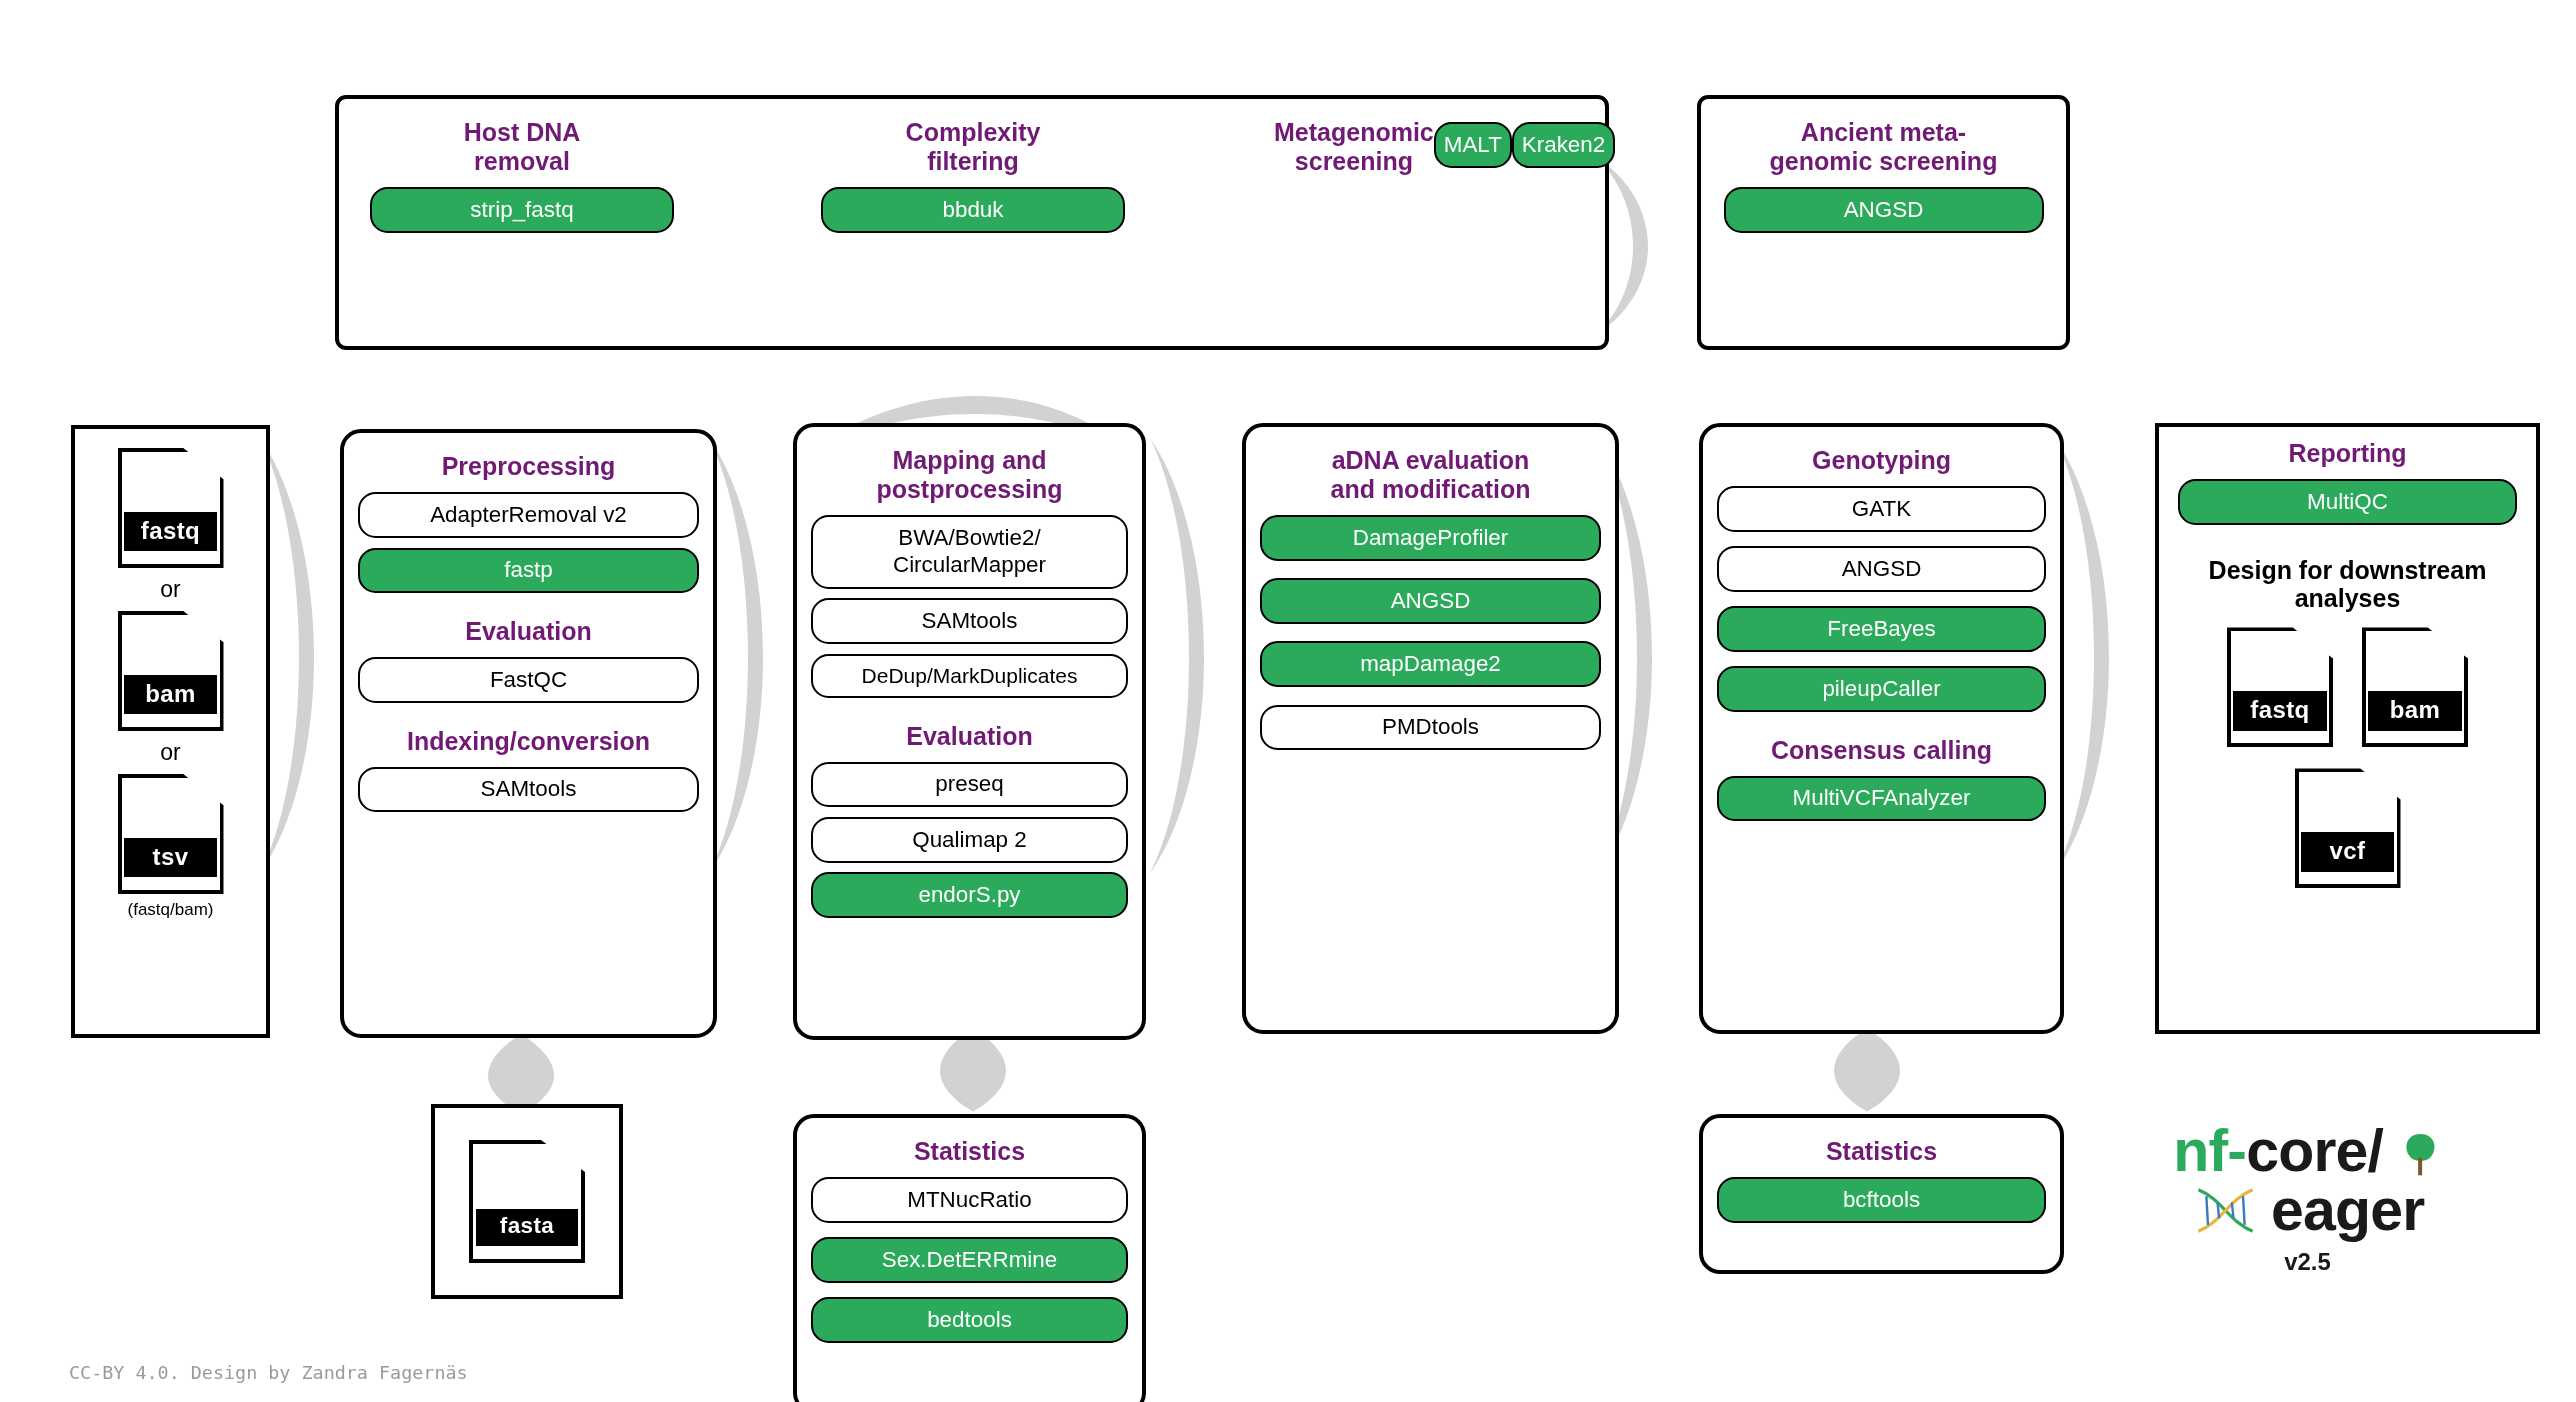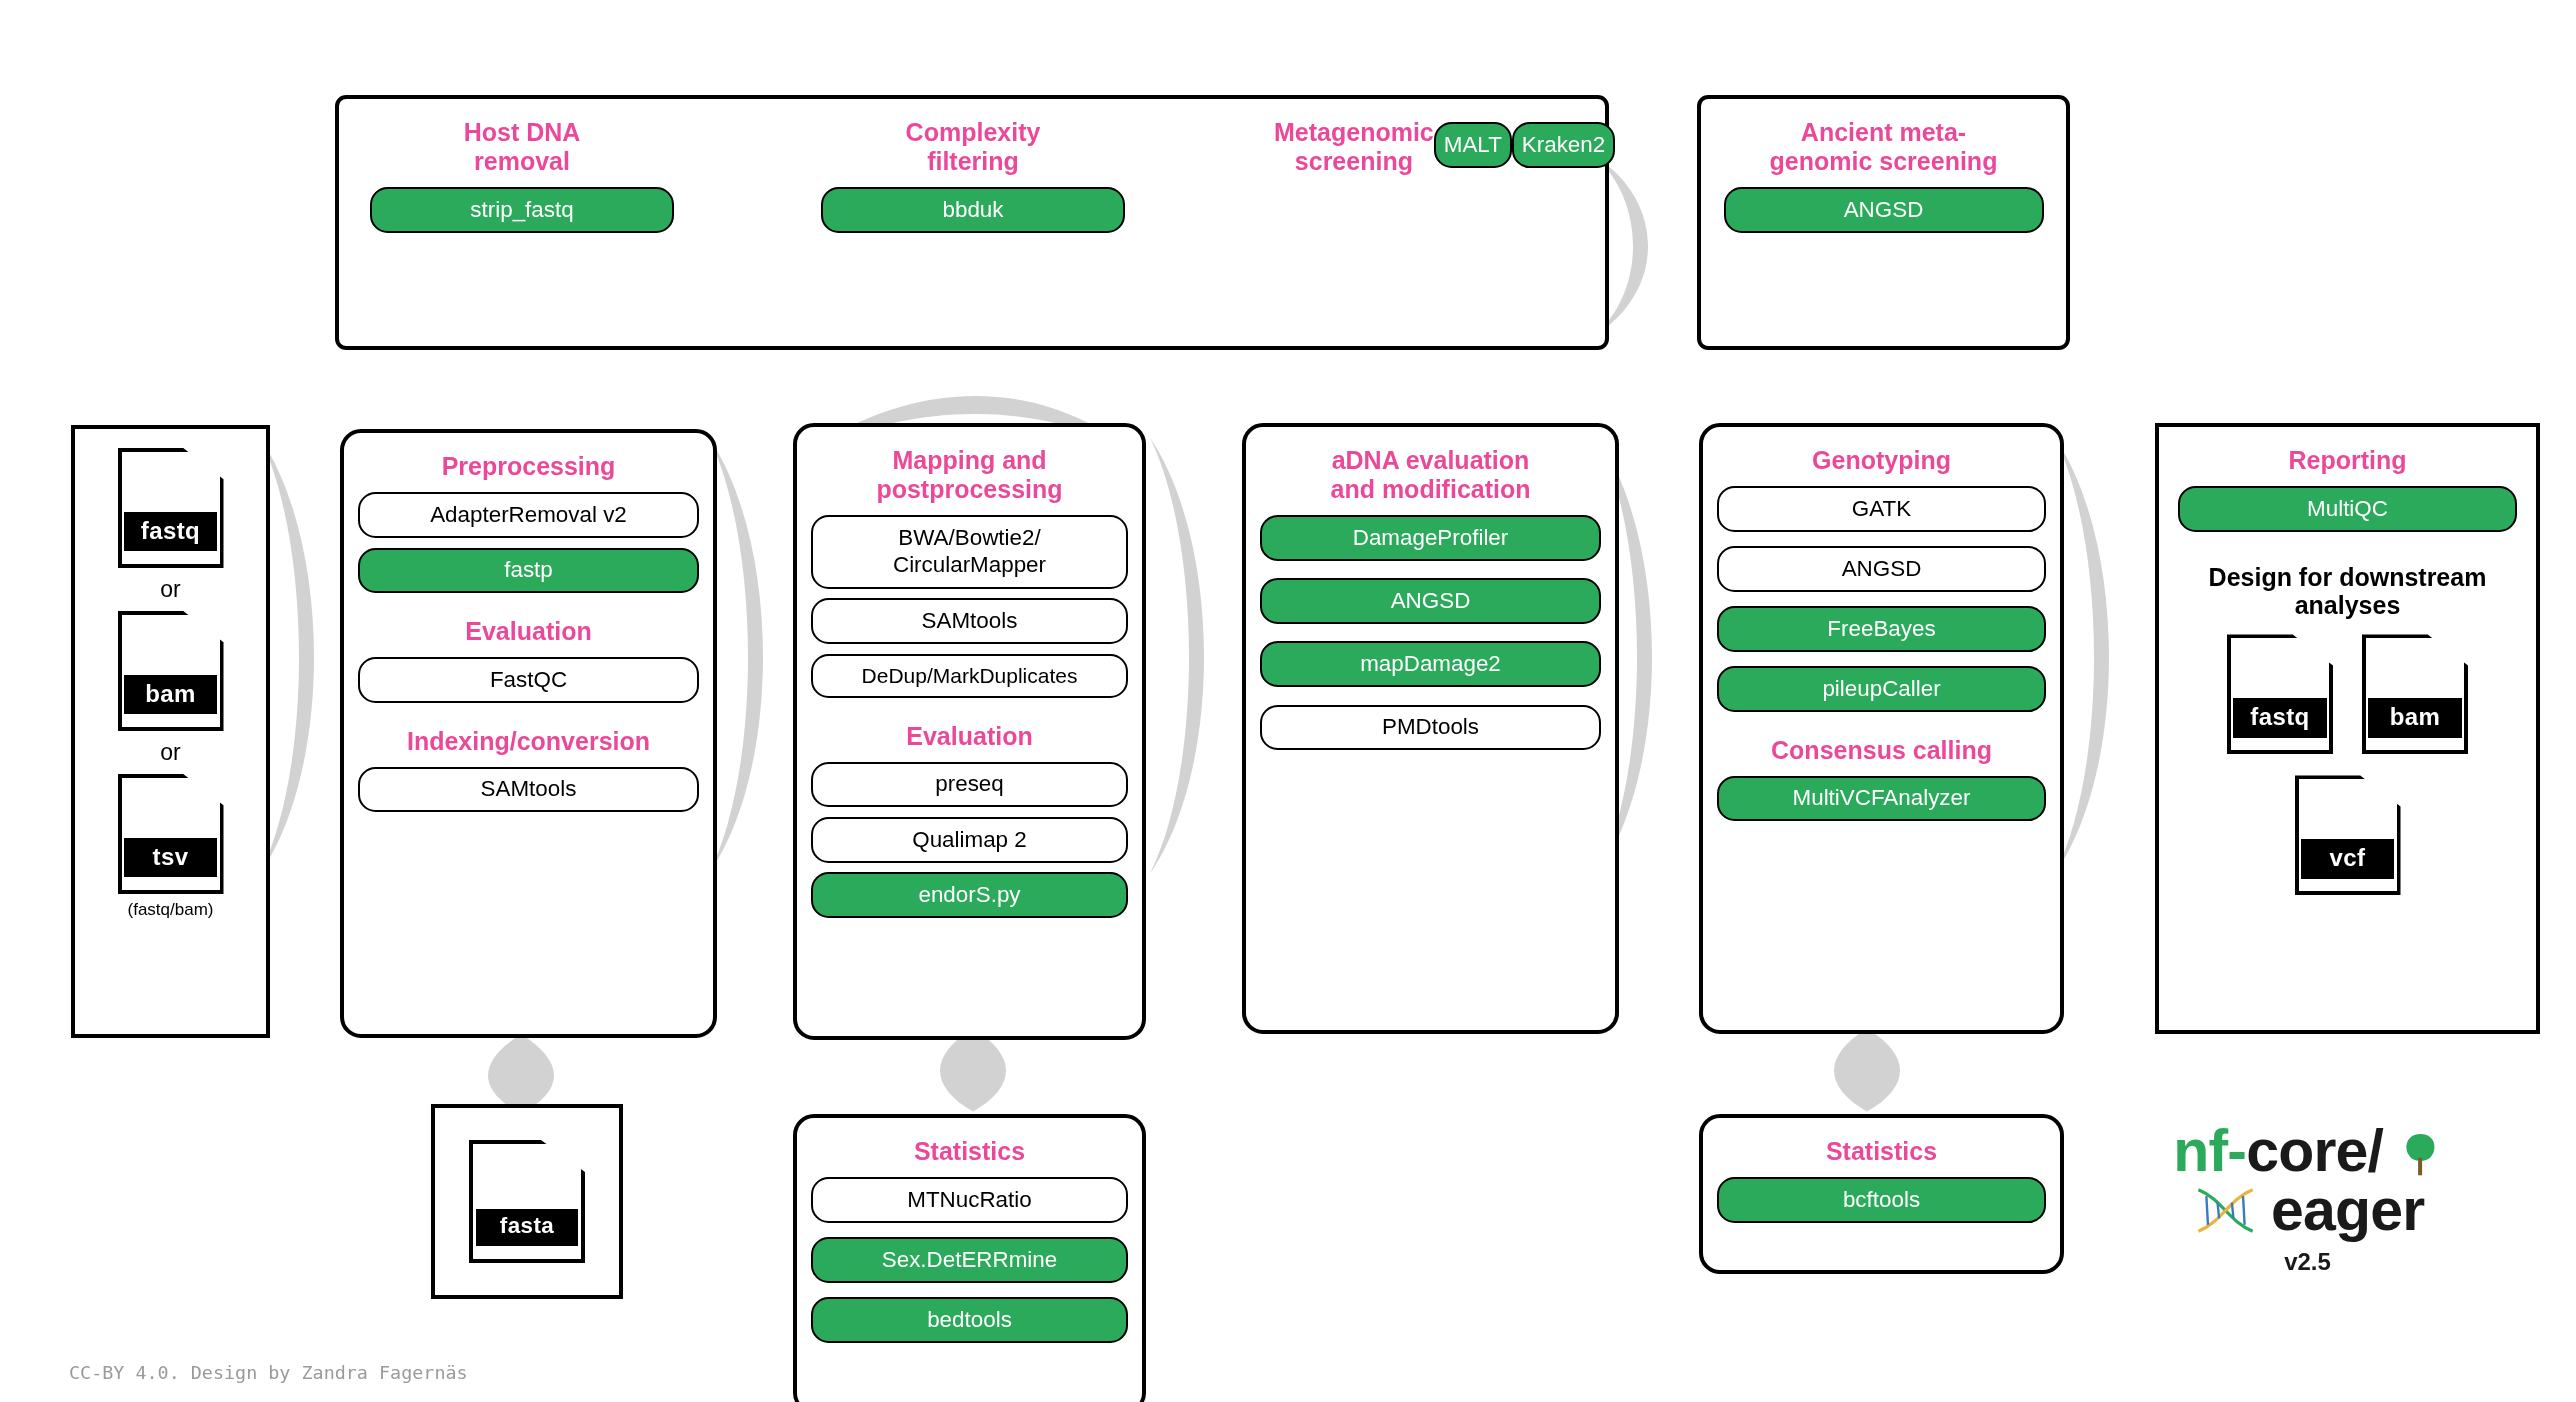--- a/index.html
+++ b/index.html
@@ -29,21 +29,21 @@
     padding: 13px 14.4px;
   }
   .box.sharp {
     border-radius: 0;
   }
   .box-title {
     font-weight: bold;
     font-size: 25px;
     line-height: 1.15;
     text-align: center;
-    color: #ec4899;
+    color: #701a75;
     margin: 6.4px 0 11.2px 0;
   }
   .box-title.sub {
     margin-top: 14.4px;
   }
   .pill {
     box-sizing: border-box;
     border: 2.4px solid #000000;
     border-radius: 17.6px;
     font-size: 22.4px;
@@ -260,21 +260,21 @@
   <div class="box" style="left:1699px; top:423px; width:365px; height:611px;">
     <div class="box-title">Genotyping</div>
     <div class="pill" style="margin-bottom:14.4px;">GATK</div>
     <div class="pill" style="margin-bottom:14.4px;">ANGSD</div>
     <div class="pill green" style="margin-bottom:14.4px;">FreeBayes</div>
     <div class="pill green">pileupCaller</div>
     <div class="box-title sub">Consensus calling</div>
     <div class="pill green">MultiVCFAnalyzer</div>
   </div>
 
-  <div class="box sharp" style="left:2155px; top:423px; width:385px; height:611px; padding:13px 19px;">
+  <div class="box sharp" style="left:2155px; top:423px; width:385px; height:611px; padding:6px 19px;">
     <div class="box-title">Reporting</div>
     <div class="pill green">MultiQC</div>
     <div class="downstream-title" style="white-space:pre-line;">Design for downstream
 analyses</div>
     <div style="display:flex; gap:29px; justify-content:center; width:100%;">
       <div class="file" style="width:106px; height:120px;">
         <div class="sheet"></div>
         <div class="label">fastq</div>
       </div>
       <div class="file" style="width:106px; height:120px;">

